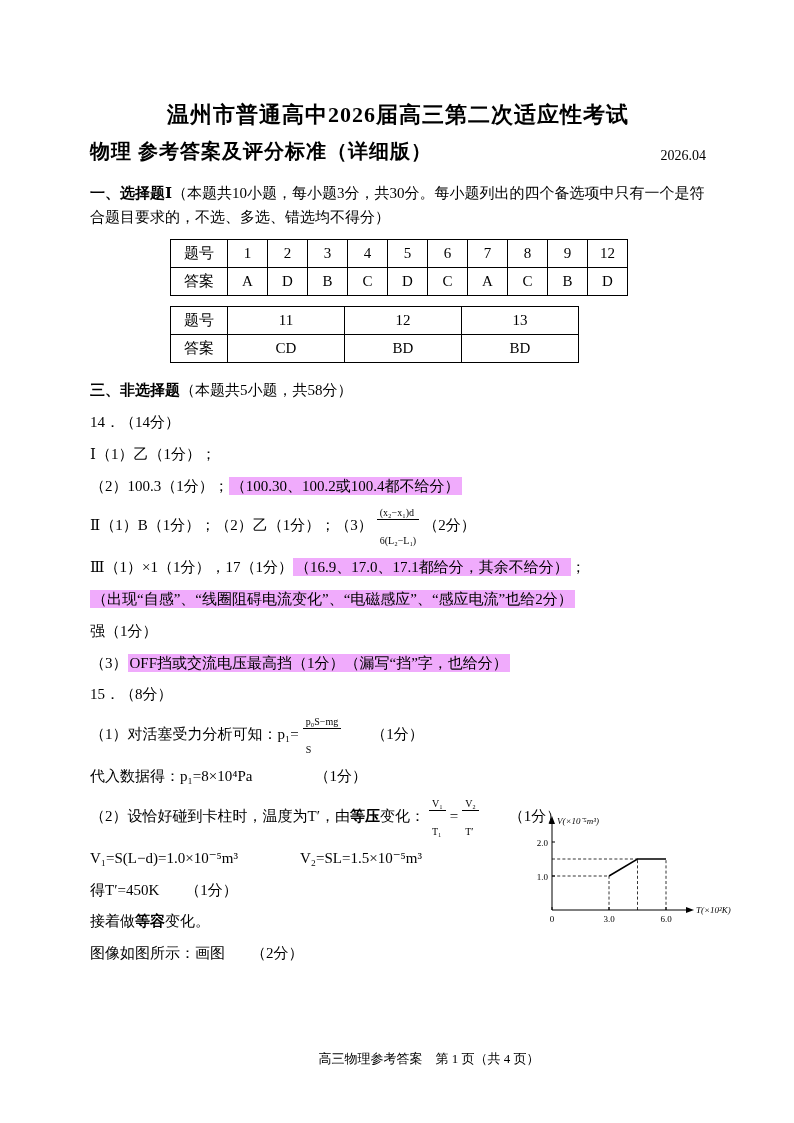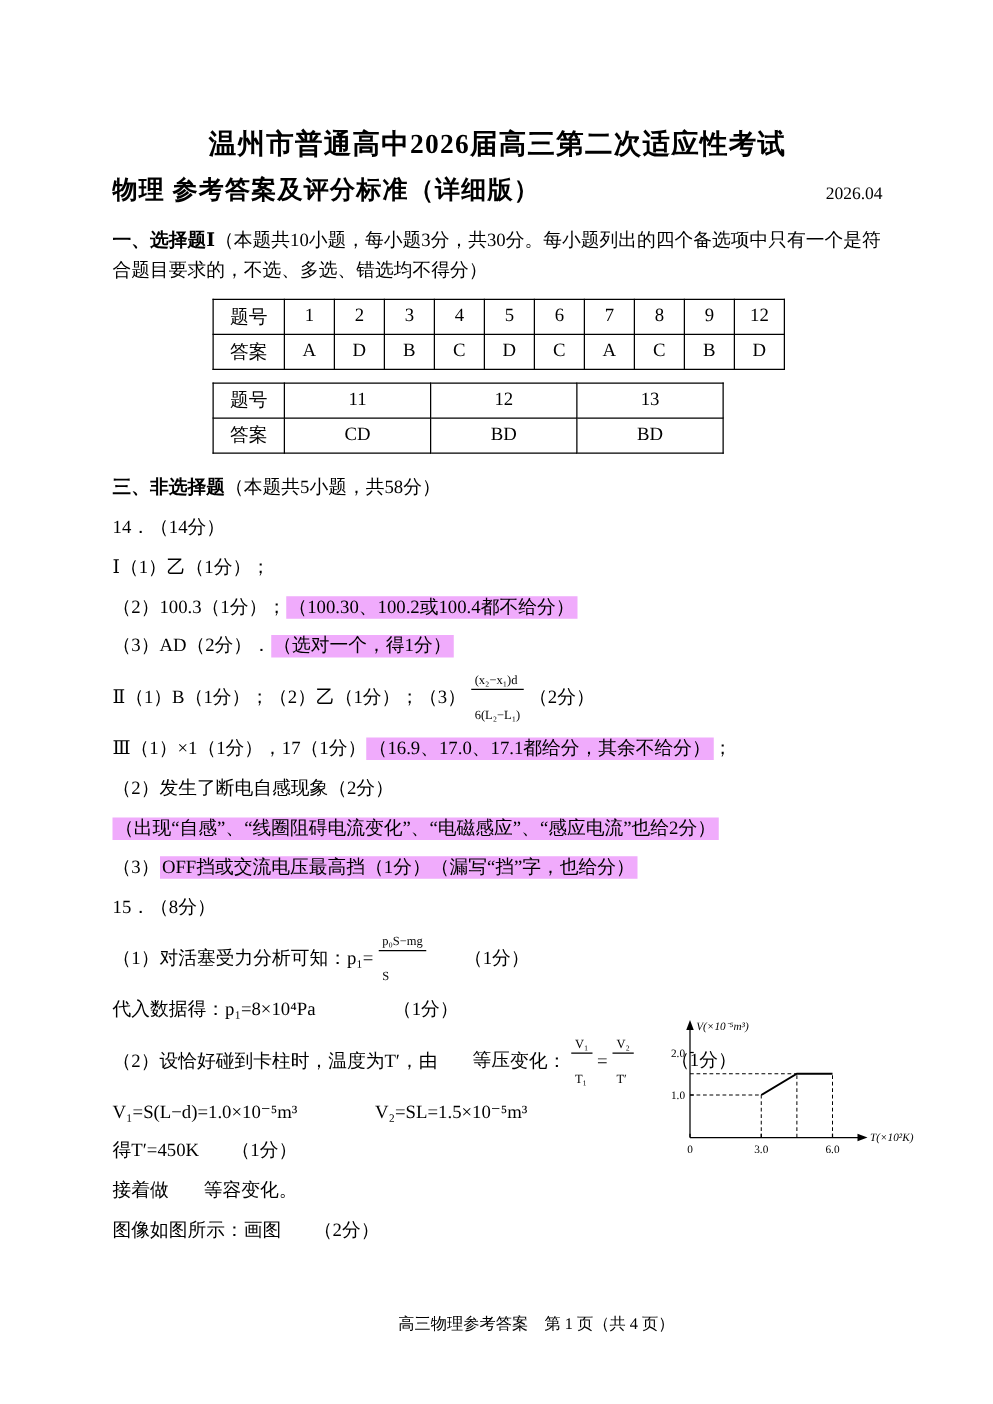--- a/index.html
+++ b/index.html
@@ -35,21 +35,21 @@
   table.t2 td { width:117px; }
   table.t2 td.lbl { width:57px; }
 
   p.line { margin:10px 0; line-height:1.45; }
   .i1 { margin-left:13px; }
   .i2 { margin-left:23px; }
   .i3 { margin-left:35px; }
   .i4 { margin-left:53px; }
 
   .hl { background:#f0abfc; padding:1px 2px; }
-  .b  { font-weight:normal;margin-left:28px; }
+  .b  { font-weight:bold; }
   .math { }
 
   .frac {
     display:inline-block;
     vertical-align:middle;
     text-align:left;
     line-height:1.2;
     font-size:10px;
     margin:0 4px;
   }
@@ -138,30 +138,29 @@
   </table>
 
   <p class="sec-head"><span class="sec-label">三、非选择题</span><span class="sec-desc">（本题共5小题，共58分）</span></p>
 
   <p class="line">14．（14分）</p>
 
   <p class="line">Ⅰ（1）乙（1分）；</p>
 
   <p class="line i1"><span>（2）100.3（1分）；</span><span class="hl">（100.30、100.2或100.4都不给分）</span></p>
 
-  <p class="line i1"><span>（3）AD（2分）．</span><span class="hl">（选对一个，得1分）</span></p>
 
   <p class="line"><span>Ⅱ（1）B（1分）；（2）乙（1分）；（3）</span><span class="frac"><span class="fn">(x₂−x₁)d</span><span class="fd">6(L₂−L₁)</span></span><span>（2分）</span></p>
 
   <p class="line"><span>Ⅲ（1）×1（1分），17（1分）</span><span class="hl">（16.9、17.0、17.1都给分，其余不给分）</span><span>；</span></p>
 
-  <p class="line i2">（2）发生了断电自感现象（2分）</p>
 
   <p class="line i3"><span class="hl">（出现“自感”、“线圈阻碍电流变化”、“电磁感应”、“感应电流”也给2分）</span></p>
 
+  <p class="line i4">强（1分）</p>
 
   <p class="line i2"><span>（3）</span><span class="hl">OFF挡或交流电压最高挡（1分）（漏写“挡”字，也给分）</span></p>
 
   <p class="line">15．（8分）</p>
 
   <p class="line i2"><span>（1）对活塞受力分析可知：</span><span class="math">p₁=</span><span class="frac"><span class="fn">p₀S−mg</span><span class="fd">S</span></span><span class="score">（1分）</span></p>
 
   <p class="line i3"><span>代入数据得：</span><span class="math">p₁=8×10⁴Pa</span><span class="score-wide">（1分）</span></p>
 
   <p class="line i2"><span>（2）设恰好碰到卡柱时，温度为T′，由</span><span class="b">等压</span><span>变化：</span><span class="frac"><span class="fn">V₁</span><span class="fd">T₁</span></span><span class="math">=</span><span class="frac"><span class="fn">V₂</span><span class="fd">T′</span></span><span class="score">（1分）</span></p>

